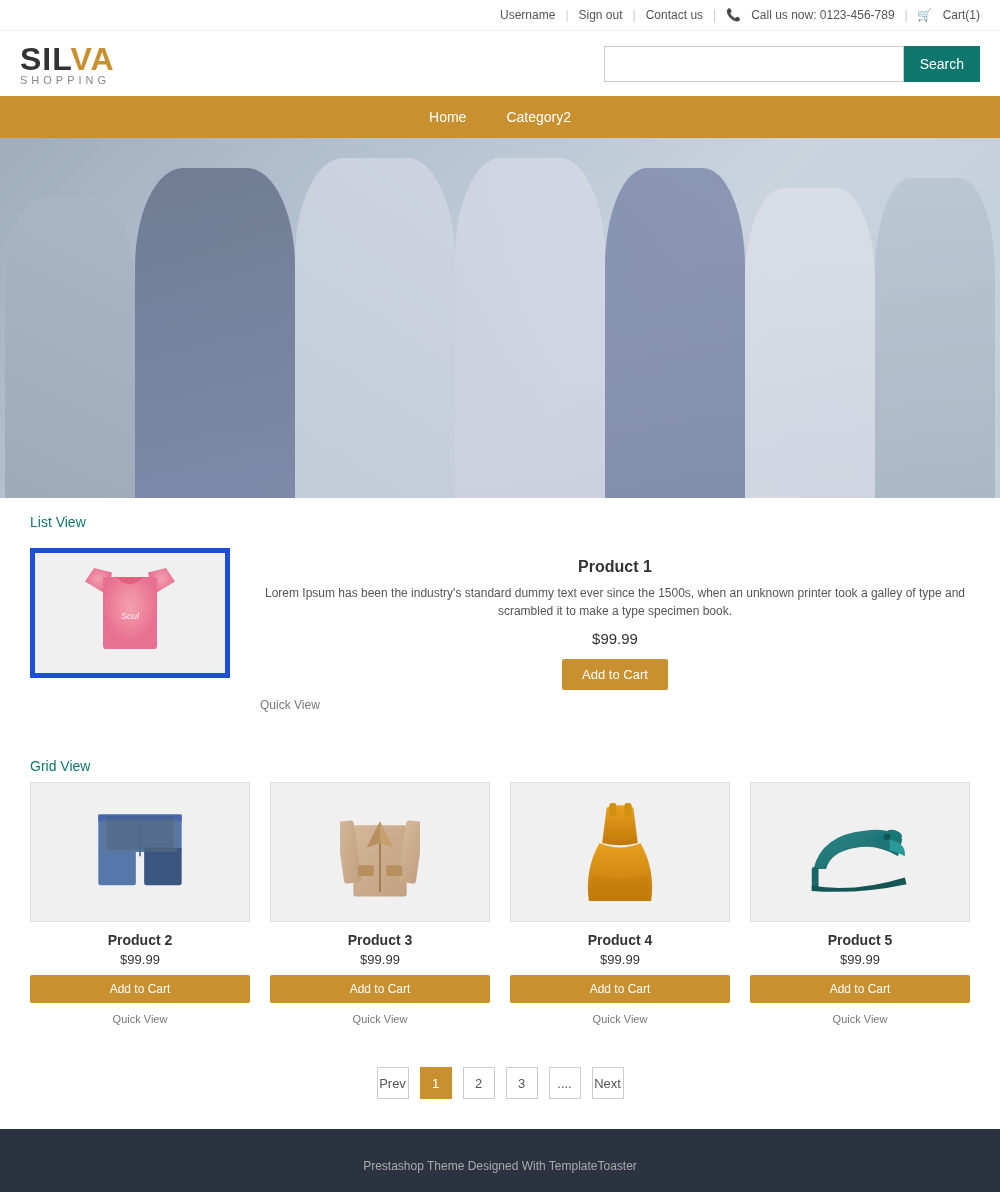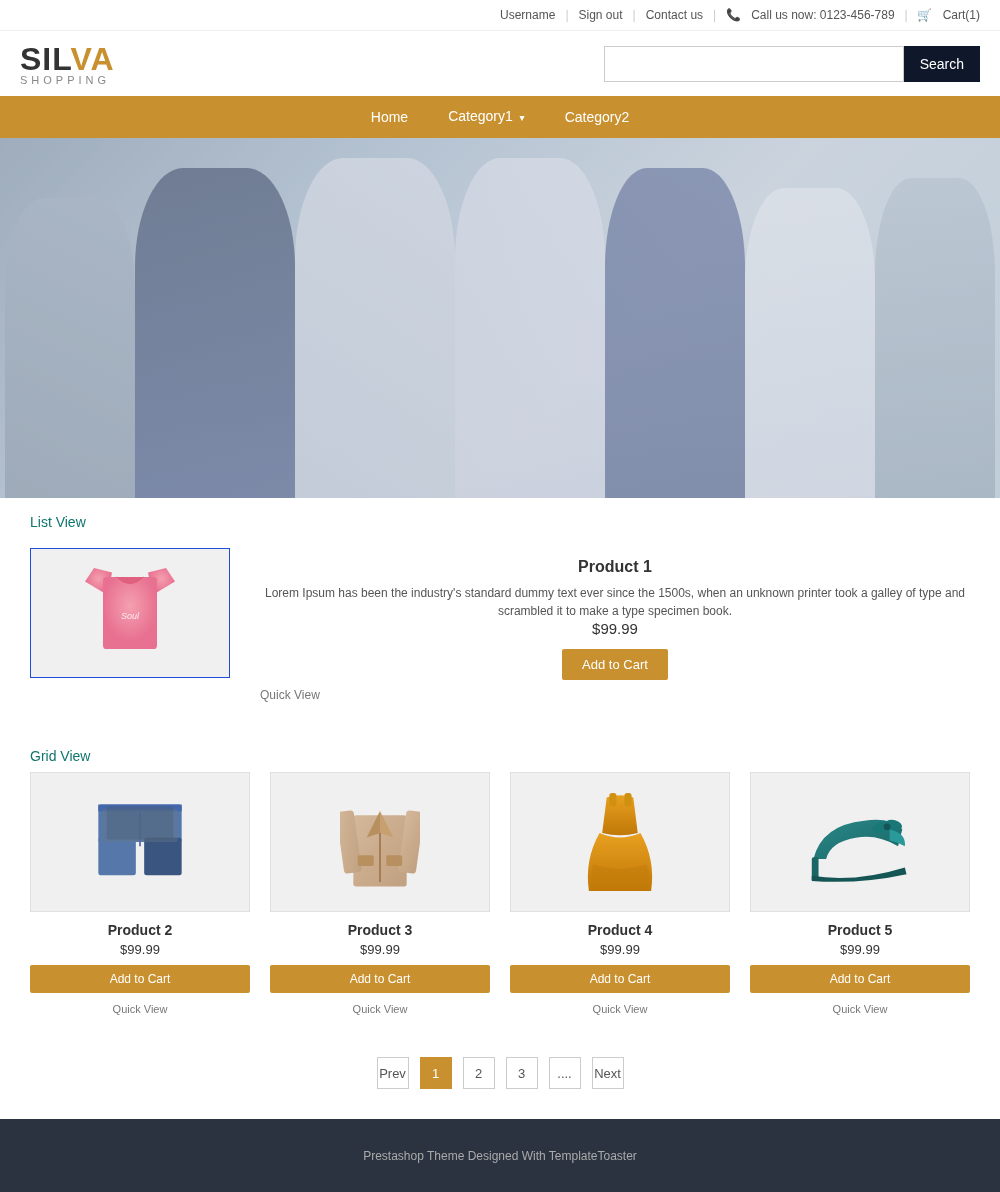--- a/index.html
+++ b/index.html
@@ -38,21 +38,21 @@
     }
     .search-input {
       width: 300px;
       height: 36px;
       border: 1px solid #ccc;
       padding: 0 10px;
       font-size: 14px;
       outline: none;
     }
     .search-btn {
-      background: #0f172a;
+      background: #0f766e;
       color: #fff;
       border: none;
       height: 36px;
       padding: 0 16px;
       font-size: 14px;
       cursor: pointer;
     }
 
     
     .nav-bar {
@@ -133,30 +133,30 @@
     .list-item {
       display: flex;
       align-items: flex-start;
       gap: 30px;
       padding: 10px 0;
     }
     .list-item-img {
       width: 200px;
       height: 130px;
       background: #f0f0f0;
-      border: 1px solid #1d4ed8;
+      border: 5px solid #1d4ed8;
       display: flex;
       align-items: center;
       justify-content: center;
       flex-shrink: 0;
       overflow: hidden;
     }
     .list-item-info { flex: 1; text-align: center; padding-top: 10px; }
     .product-title { font-weight: bold; font-size: 16px; margin-bottom: 8px; }
-    .product-desc { font-size: 12px; color: #555; line-height: 1.5; }
+    .product-desc { font-size: 12px; color: #555; line-height: 1.5; margin-bottom: 10px; }
     .product-price { font-size: 15px; color: #333; margin-bottom: 12px; }
     .btn-add-cart {
       background: #c8902e;
       color: #fff;
       border: none;
       padding: 8px 20px;
       font-size: 13px;
       cursor: pointer;
       border-radius: 2px;
     }
@@ -275,23 +275,20 @@
     <div class="logo-sub">SHOPPING</div>
   </div>
   <div class="search-bar">
     <input class="search-input" type="text" placeholder="" style="">
     <button class="search-btn">Search</button>
   </div>
 </div>
 
 <nav class="nav-bar">
   <a>Home</a>
-  <div class="nav-dropdown">
-    <a>Category1 <span class="nav-dropdown-arrow">▾</span></a>
-  </div>
   <a>Category2</a>
 </nav>
 
 <div class="hero">
   <div class="hero-bg">
     <div class="hero-mannequins">
 
       <div class="mannequin" style="background: linear-gradient(180deg, #9aa8b8 0%, #7a8898 100%); height:300px; width:130px; border-radius: 30% 30% 0 0; opacity:0.7;"></div>
       <div class="mannequin" style="background: linear-gradient(180deg, #2a3a5a 0%, #3a4a7a 100%); height:330px; width:160px; border-radius: 30% 30% 0 0; opacity:0.8;"></div>
       <div class="mannequin" style="background: linear-gradient(180deg, #dde0e8 0%, #c0c8d5 100%); height:340px; width:160px; border-radius: 30% 30% 0 0; opacity:0.7;"></div>

